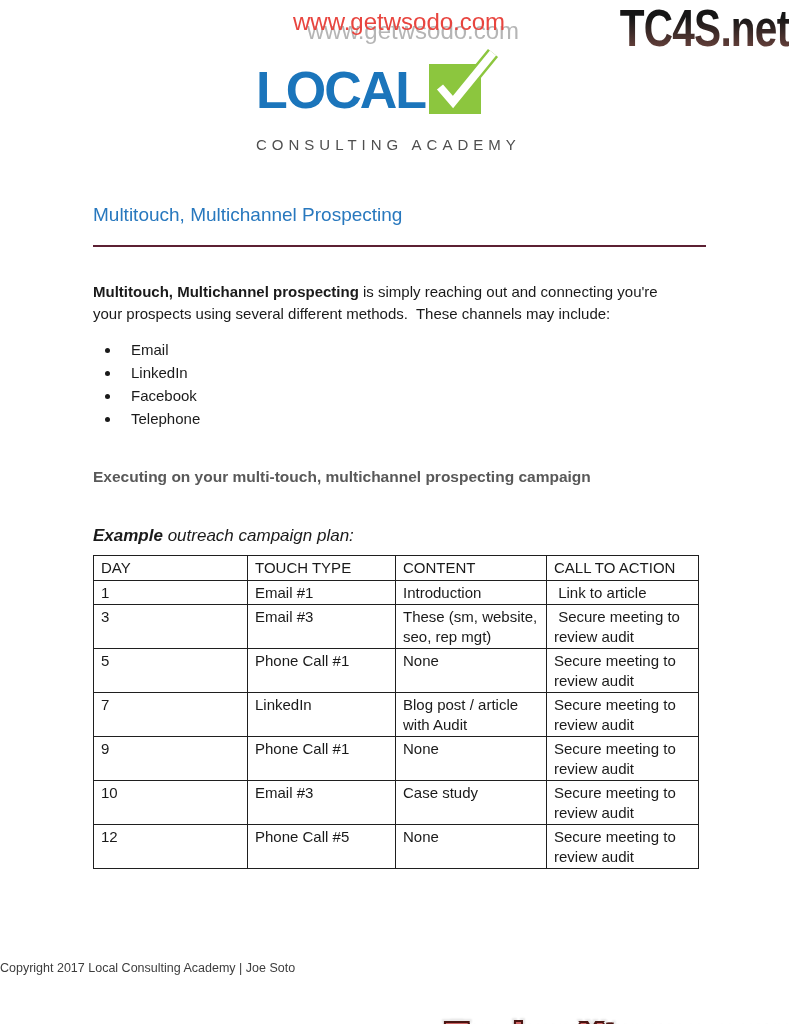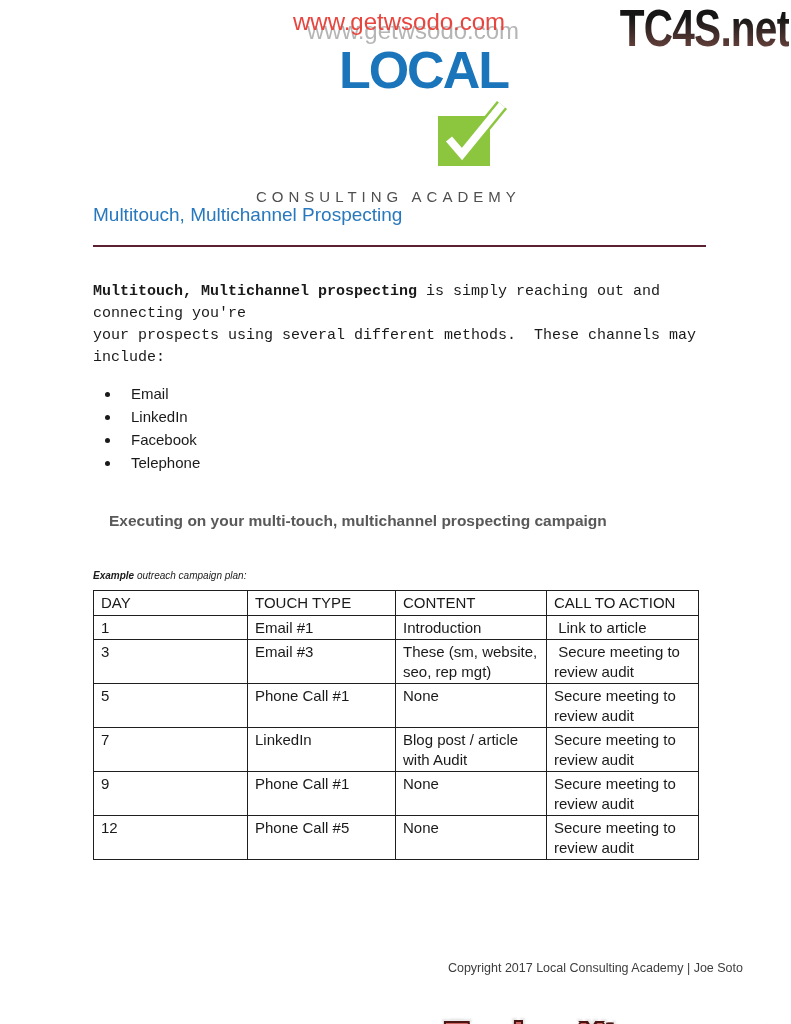--- a/index.html
+++ b/index.html
@@ -12,57 +12,57 @@
   .wm-gray{position:absolute;left:14px;top:11px;font-size:24px;color:var(--watermark-gray);white-space:nowrap;}
   .wm-red{position:absolute;left:0;top:2px;font-size:24px;color:var(--watermark-red);white-space:nowrap;}
   .tc4s{
     position:absolute;top:2px;right:2px;font-size:52px;font-weight:900;line-height:1;
     letter-spacing:-1px;transform:scaleX(0.78);transform-origin:100% 0;
     background:linear-gradient(180deg,#161616 30%,#6e453f 95%);
     -webkit-background-clip:text;background-clip:text;color:transparent;white-space:nowrap;
   }
   
   .logo{position:absolute;left:256px;top:44px;width:252px;}
-  .logo-row{display:flex;align-items:flex-end;flex-direction:column;}
+  .logo-row{display:flex;align-items:flex-end;}
   .logo-word{
     font-size:52px;font-weight:800;letter-spacing:-2px;line-height:1;
     color:var(--logo-blue);
   }
   .logo-check{display:block;margin-left:4px;position:relative;top:2px;}
   .logo-sub{
     margin-top:20px;font-size:15px;letter-spacing:5px;color:#4f4f4f;white-space:nowrap;
   }
   
   .content{position:absolute;left:93px;top:204px;width:613px;}
   h1{margin:0;font-size:19px;font-weight:400;color:var(--title-blue);}
   .rule{margin-top:19px;border-top:2px solid var(--divider-maroon);}
-  .intro{margin:34px 0 0;font-size:15px;line-height:22px;white-space:pre-wrap;font-family:Liberation Mono, monospace;}
+  .intro{margin:34px 0 0;font-size:15px;line-height:22px;white-space:pre-wrap;}
   .intro b{font-weight:700;}
   ul.channels{margin:13px 0 0;padding-left:28px;}
   ul.channels li{font-size:15px;line-height:23px;padding-left:10px;}
-  h2{margin:38px 16px 0;font-size:15.5px;font-weight:700;color:var(--heading-gray);}
-  .example{margin:40px 0 0;font-size:10px;font-style:italic;}
+  h2{margin:38px 0 0;font-size:15.5px;font-weight:700;color:var(--heading-gray);}
+  .example{margin:40px 0 0;font-size:17px;font-style:italic;}
   .example .bi{font-weight:700;}
   table.campaign{margin-top:9px;border-collapse:collapse;width:605px;table-layout:fixed;padding-left:44px;}
   table.campaign th,table.campaign td{
     border:1.5px solid #1f1f1f;font-size:15px;font-weight:400;text-align:left;
     vertical-align:top;padding:2px 7px;line-height:19.5px;white-space:pre-wrap;
   }
   
   .dlsub{
     position:absolute;left:260px;top:486px;font-family:"DejaVu Serif",serif;
     font-size:41px;font-weight:900;letter-spacing:1px;color:var(--dlsub-red);white-space:nowrap;
     text-shadow:
       -3px -3px 0 #fff, 3px -3px 0 #fff, -3px 3px 0 #fff, 3px 3px 0 #fff,
       -3px 0 0 #fff, 3px 0 0 #fff, 0 -3px 0 #fff, 0 3px 0 #fff,
       5px 5px 3px #b5b5b5;
   }
   
   .footer{
-    position:absolute;left:0;right:48px;top:961px;text-align:right;
+    position:absolute;left:0;right:48px;top:961px;text-align:left;
     font-size:12.5px;color:#3d3d3d;
   }
   
   .traders{
     position:absolute;right:0px;top:976px;font-size:37px;font-weight:800;
     letter-spacing:0px;color:var(--traders-red);white-space:nowrap;
     text-shadow:
       -2px -2px 0 #4a1512, 2px -2px 0 #4a1512, -2px 2px 0 #4a1512, 2px 2px 0 #4a1512,
       -2px 0 0 #4a1512, 2px 0 0 #4a1512, 0 -2px 0 #4a1512, 0 2px 0 #4a1512,
       -4px -4px 2px #e9e9e9, 4px -4px 2px #e9e9e9, -4px 4px 3px #cfcfcf, 4px 4px 3px #cfcfcf;
@@ -153,20 +153,26 @@
           <td>Blog post / article with Audit</td>
           <td>Secure meeting to review audit</td>
         </tr>
         <tr>
           <td>9</td>
           <td>Phone Call #1</td>
           <td>None</td>
           <td>Secure meeting to review audit</td>
         </tr>
         <tr>
+          <td>10</td>
+          <td>Email #3</td>
+          <td>Case study</td>
+          <td>Secure meeting to review audit</td>
+        </tr>
+        <tr>
           <td>12</td>
           <td>Phone Call #5</td>
           <td>None</td>
           <td>Secure meeting to review audit</td>
         </tr>
       </tbody>
     </table>
   </div>
 
 

